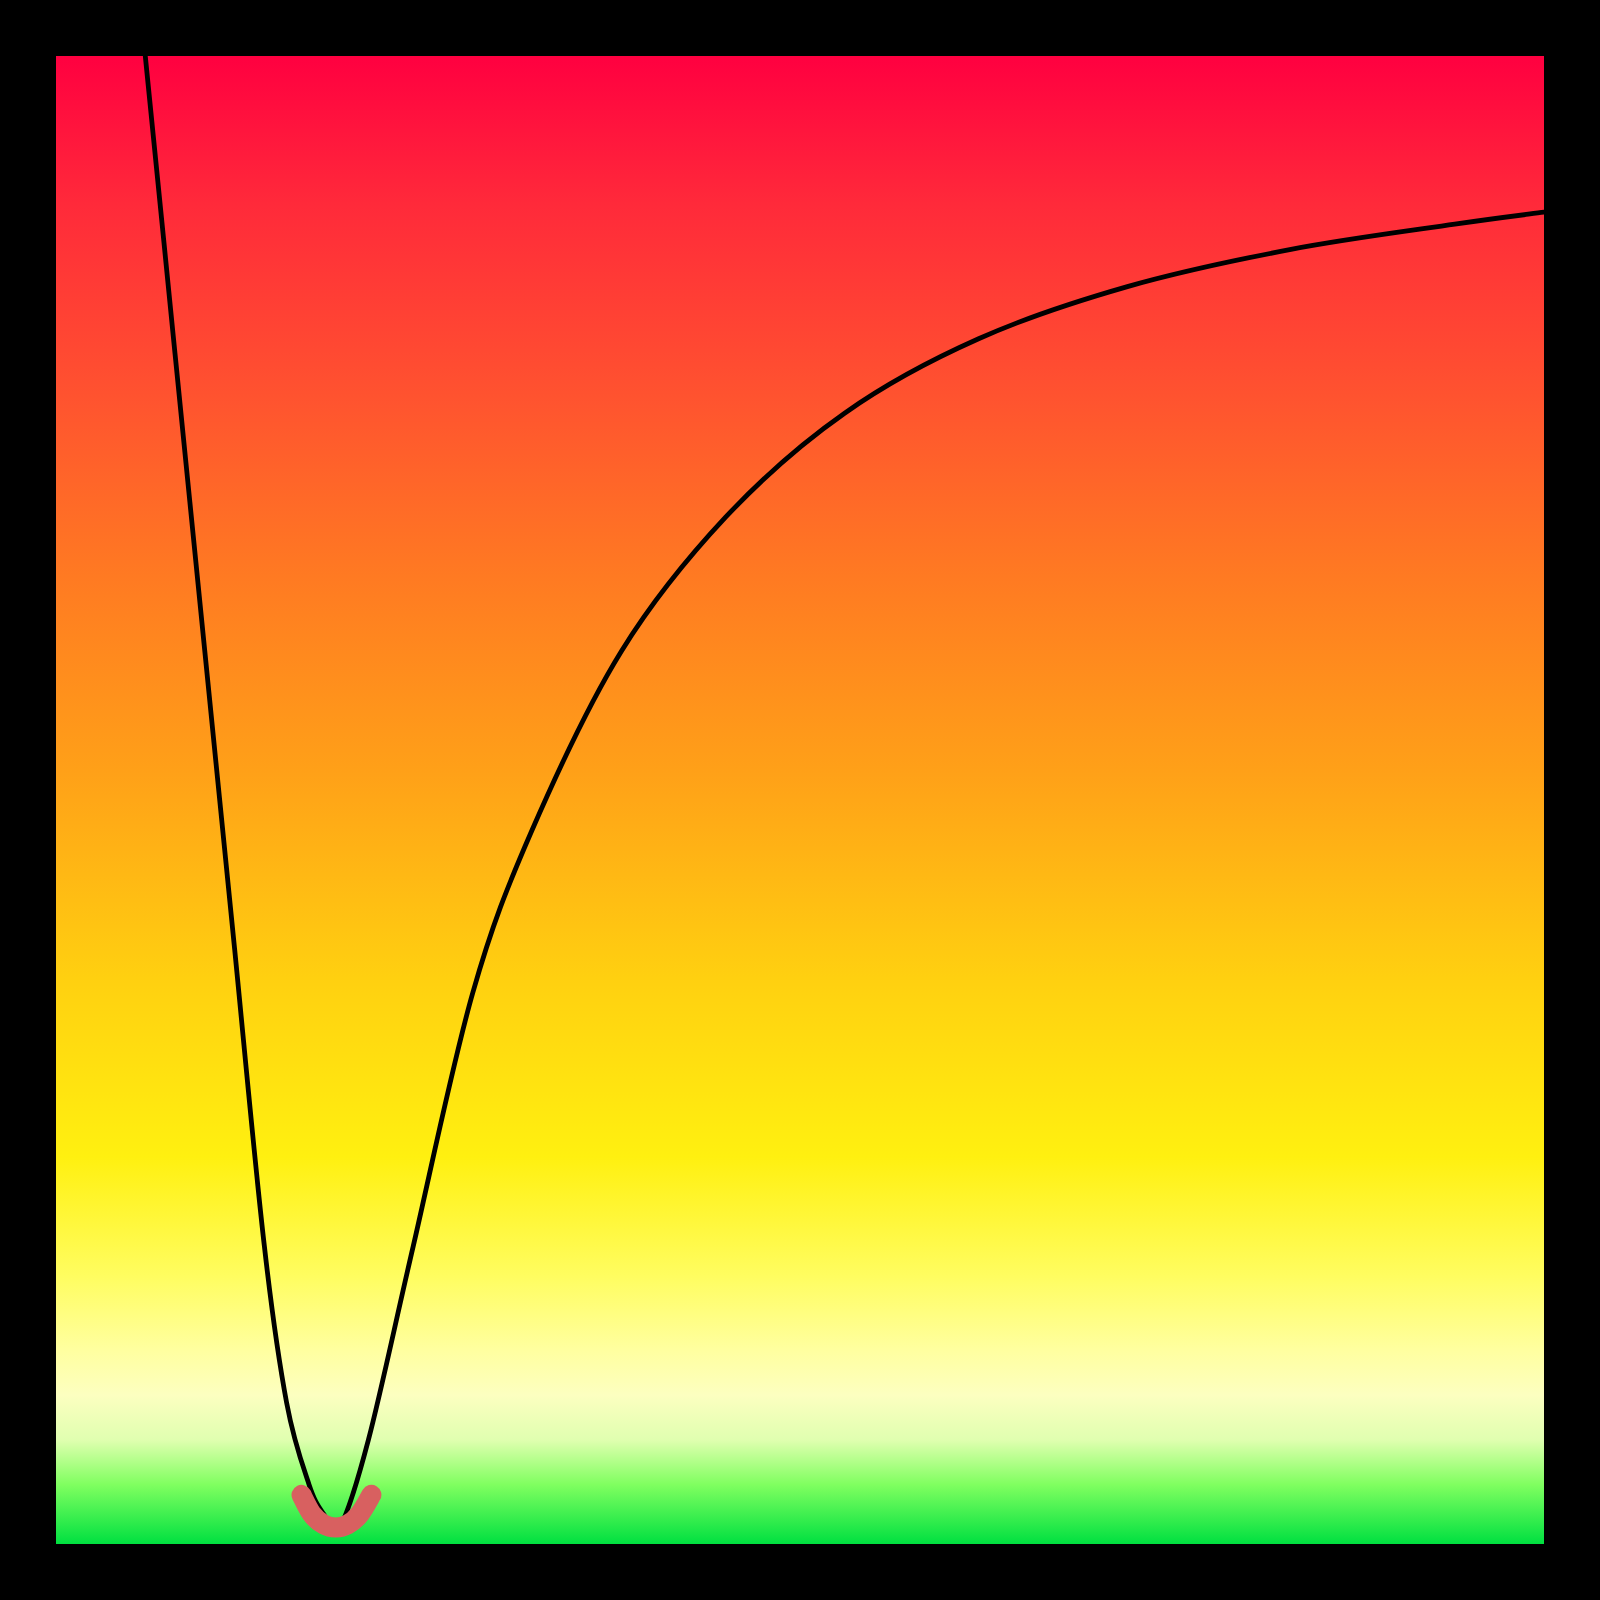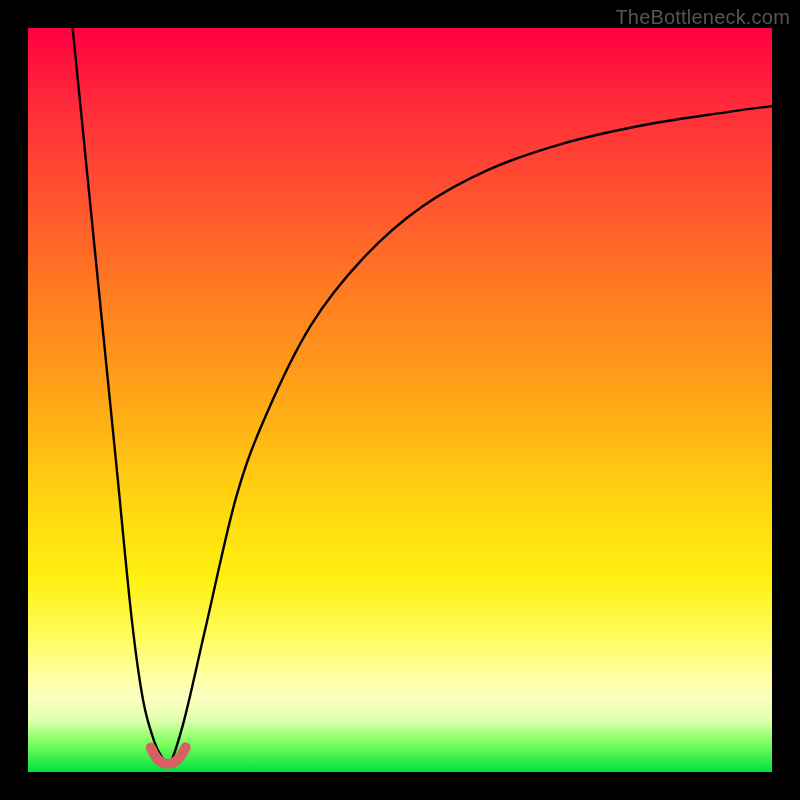--- a/index.html
+++ b/index.html
@@ -74,14 +74,13 @@
 
   <div class="plot-area">
     <div class="gradient"></div>
 
     <svg id="chart-svg" class="svg-layer" viewBox="0 0 744 744" preserveAspectRatio="none">
       <path id="curve-path" fill="none" stroke="#000000" stroke-width="2.4" stroke-linecap="round" d="M44.64 0 C47.1 24.8 54.6 99.2 59.5 148.8 C64.5 198.4 69.4 248.0 74.4 297.6 C79.4 347.2 84.3 396.8 89.3 446.4 C94.2 496.0 99.8 557.4 104.2 595.2 C108.5 633.0 111.6 653.5 115.3 673.3 C119.0 693.2 123.4 704.9 126.5 714.2 C129.6 723.5 131.4 725.4 133.9 729.1 C136.4 732.8 137.6 742.8 141.4 736.6 C145.1 730.4 150.0 715.5 156.2 691.9 C162.4 668.4 169.9 632.4 178.6 595.2 C187.2 558.0 198.4 503.4 208.3 468.7 C218.2 434.0 225.7 415.4 238.1 386.9 C250.5 358.4 266.6 323.6 282.7 297.6 C298.8 271.6 316.2 250.5 334.8 230.6 C353.4 210.8 373.2 193.4 394.3 178.6 C415.4 163.7 437.7 151.9 461.3 141.4 C484.8 130.8 509.6 122.8 535.7 115.3 C561.7 107.9 590.2 101.9 617.5 96.7 C644.8 91.5 678.3 87.2 699.4 84.1 C720.4 81.0 736.6 79.1 744.0 78.1 "></path>
       <path id="marker-path" fill="none" stroke="#d86060" stroke-width="10" stroke-linecap="round" d="M122.76 719.448 C123.6 721.1 126.1 726.6 128.0 729.1 C129.8 731.6 131.9 733.2 133.9 734.3 C135.9 735.4 137.9 735.8 139.9 735.8 C141.9 735.8 143.8 735.4 145.8 734.3 C147.8 733.2 149.8 731.6 151.8 729.1 C153.8 726.6 156.7 721.1 157.7 719.4 "></path>
     </svg>
   </div>
 
-  <div class="watermark">TheBottleneck.com</div>
 </div>
 
 </body></html>

